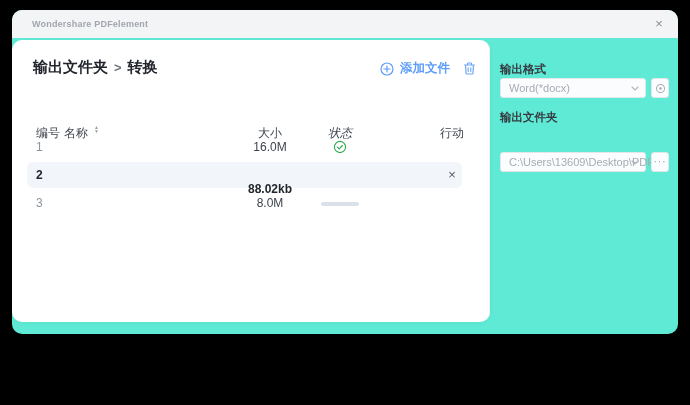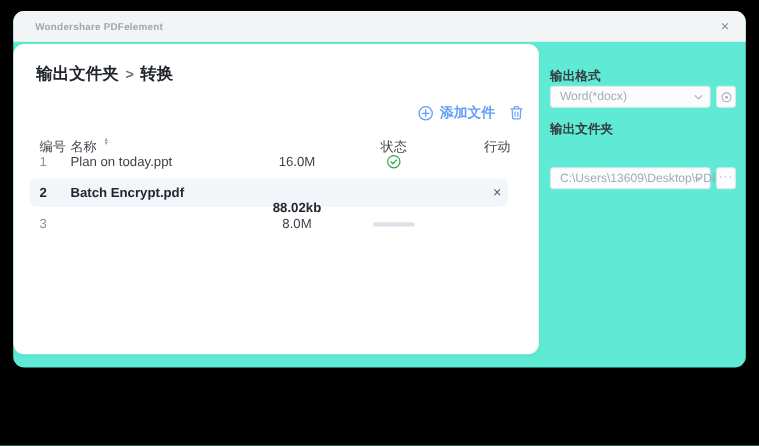--- a/index.html
+++ b/index.html
@@ -26,31 +26,31 @@
   }
   
   .card{
     position:absolute;left:0;top:30px;width:478px;height:282px;background:#ffffff;
     border-radius:10px;box-shadow:0 1px 4px rgba(40,50,60,.05), inset -1px 0 0 #eef0f3;
   }
   .breadcrumb{position:absolute;left:21px;top:18px;font-size:15px;color:#22262c;}
   .breadcrumb .parent{font-weight:600;}
   .breadcrumb .sep{margin:0 6px;color:#6d737b;font-weight:600;font-size:13px;}
   .breadcrumb .current{font-weight:700;text-align:center;}
-  .head-actions{position:absolute;right:13px;top:20px;display:flex;align-items:center;gap:12px;margin-top:34px;}
+  .head-actions{position:absolute;right:13px;top:20px;display:flex;align-items:center;gap:12px;}
   .add-file{display:flex;align-items:center;gap:6px;cursor:pointer;}
   .add-file .lbl{font-size:12.5px;font-weight:700;color:#5e9df8;}
   
   .thead{position:absolute;left:0;top:73px;width:100%;height:16px;font-size:12px;color:#41464e;font-weight:500;margin-top:12px;}
   .c-no{position:absolute;left:24px;width:26px;}
   .c-name{position:absolute;left:52px;}
   .c-sort{position:absolute;left:82px;top:0px;display:flex;flex-direction:column;gap:0px;line-height:4px;}
   .c-sort span{font-size:5px;color:#9aa1ab;}
   .c-size{position:absolute;left:206px;width:104px;text-align:center;}
-  .c-status{position:absolute;left:316px;width:60px;text-align:center;}
+  .c-status{position:absolute;left:298px;width:60px;text-align:center;font-style:italic;}
   .c-action{position:absolute;left:410px;width:60px;text-align:center;}
   .trow{position:absolute;left:0;width:100%;height:26px;font-size:12px;color:#3d434b;}
   .trow .cell{top:6px;}
   .trow .c-no{color:#8d939b;}
   .r1{top:94px;} .r2{top:122px;} .r3{top:150px;}
   .row-bg{
     position:absolute;left:15px;right:28px;top:0;height:26px;background:#f2f5fa;border-radius:6px;
   }
   .r2 .c-no,.r2 .c-name,.r2 .c-size{font-weight:700;color:#23272d;}
   .remove-x{font-size:13px;color:#565c64;cursor:pointer;line-height:14px;}
@@ -127,42 +127,41 @@
         </span>
       </div>
 
       <div class="thead">
         <span class="c-no">编号</span>
         <span class="c-name">名称</span>
         <span class="c-sort">
             <span>▲</span>
             <span>▼</span>
           </span>
+        <span class="c-size">大小</span>
         <span class="c-status">状态</span>
         <span class="c-action">行动</span>
       </div>
 
       <div class="trow r1">
         <span class="cell c-no" style="position:absolute;top:6px;">1</span>
-        <span class="cell c-name" style="position:absolute;top:6px;">Plan on today.ppt</span>
         <span class="cell c-size" style="position:absolute;top:6px;">16.0M</span>
         <span class="c-status" style="position:absolute;top:6px;">
           <span class="status-wrap">
             <svg width="14" height="14" viewBox="0 0 16 16">
               <circle cx="8" cy="8" r="6.4" fill="none" stroke="#2fab4f" stroke-width="1.3"></circle>
               <path d="M5.1 8.1l2 2 3.6-3.8" fill="none" stroke="#2fab4f" stroke-width="1.3" stroke-linecap="round" stroke-linejoin="round"></path>
             </svg>
           </span>
         </span>
       </div>
 
       <div class="trow r2">
         <span class="row-bg"></span>
         <span class="cell c-no" style="position:absolute;top:6px;">2</span>
-        <span class="cell c-name" style="position:absolute;top:6px;">Batch Encrypt.pdf</span>
         <span class="cell c-size" style="position:absolute;top:20px;">88.02kb</span>
         <span class="c-action" style="position:absolute;top:6px;"><span class="remove-x">×</span></span>
       </div>
 
       <div class="trow r3">
         <span class="cell c-no" style="position:absolute;top:6px;">3</span>
         <span class="cell c-size" style="position:absolute;top:6px;">8.0M</span>
         <span class="c-status" style="position:absolute;top:4px;">
           <span class="progress"><span class="fill" style="width: 40%;"></span></span>
         </span>

